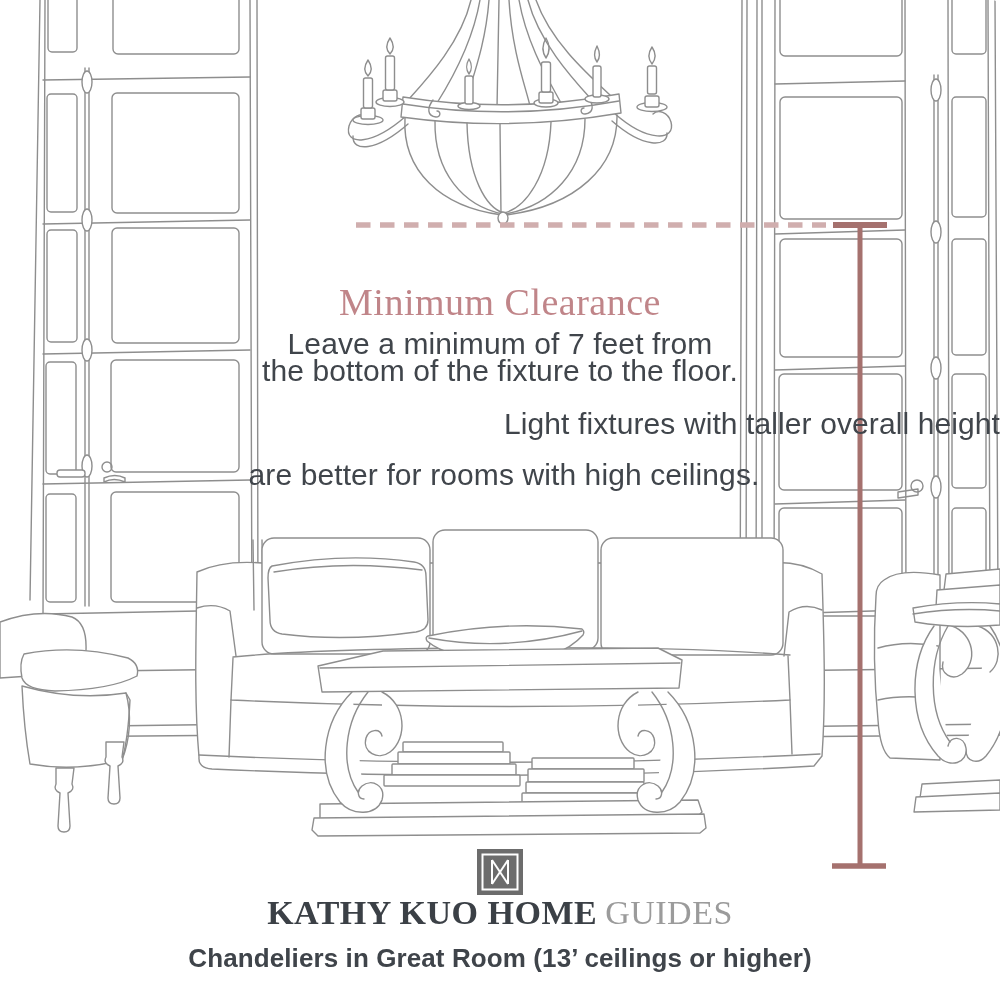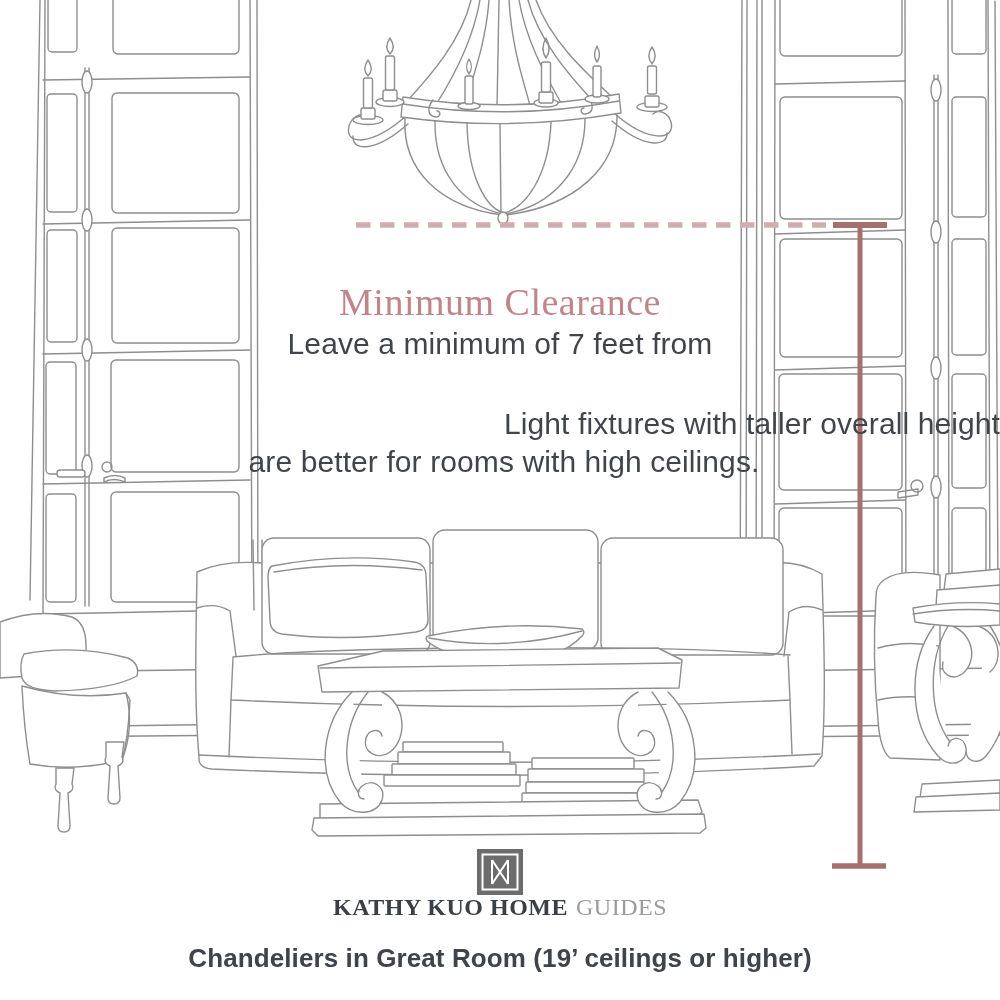--- a/index.html
+++ b/index.html
@@ -9,25 +9,25 @@
     font-family:"Liberation Sans","DejaVu Sans",sans-serif;
     border-radius:8px;
   }
   .scene{position:absolute;left:0;top:0;}
   .txt{position:absolute;left:0;right:0;text-align:center;white-space:nowrap;}
   .clearance-title{
     top:280px;font-family:"Liberation Serif","DejaVu Serif",serif;
     font-size:38px;font-weight:400;color:#c08589;letter-spacing:.5px;
   }
   .bodyline{font-size:30px;line-height:27px;color:#40454b;letter-spacing:.1px;}
-  .b1{top:330px;} .b2{top:357px;} .b3{top:410px;text-align:right;} .b4{top:448px;padding-left:8px;}
+  .b1{top:330px;} .b2{top:357px;} .b3{top:410px;text-align:right;} .b4{top:461px;padding-left:8px;}
   .logo-box{position:absolute;left:477px;top:849px;width:46px;height:46px;}
   .brandline{
     top:894px;font-family:"Liberation Serif","DejaVu Serif",serif;
-    font-size:24px;font-weight:600;letter-spacing:.5px;color:#3b4046;
+    font-size:34px;font-weight:600;letter-spacing:.5px;color:#3b4046;
   }
   .brand-suffix{color:#9b9b9b;font-weight:400;margin-left:8px;}
   .caption{top:943px;font-size:26px;font-weight:600;color:#3f444a;letter-spacing:.1px;}
 </style>
 </head>
 <body>
 
 <div class="canvas">
 
   <svg class="scene" width="1000" height="1000" viewBox="0 0 1000 1000" fill="none" stroke="#8e8e8e" stroke-width="1.4" stroke-linecap="round" stroke-linejoin="round">
@@ -234,33 +234,34 @@
     <g>
       <line x1="356" y1="225" x2="826" y2="225" stroke="#d0aeae" stroke-width="5.5" stroke-dasharray="14.5 9.5" stroke-linecap="butt"></line>
       <line x1="833" y1="225" x2="887" y2="225" stroke="#a5716e" stroke-width="6" stroke-linecap="butt"></line>
       <line x1="860" y1="225" x2="860" y2="866" stroke="#a5716e" stroke-width="5" stroke-linecap="butt"></line>
       <line x1="832" y1="866" x2="886" y2="866" stroke="#a5716e" stroke-width="5.5" stroke-linecap="butt"></line>
     </g>
   </svg>
 
   <div class="txt clearance-title">Minimum Clearance</div>
   <div class="txt bodyline b1">Leave a minimum of 7 feet from</div>
+  <div class="txt bodyline b2">the bottom of the fixture to the floor.</div>
   <div class="txt bodyline b3">Light fixtures with taller overall height</div>
   <div class="txt bodyline b4">are better for rooms with high ceilings.</div>
 
   <div class="logo-box">
     <svg width="46" height="46" viewBox="0 0 46 46">
       <rect x="0" y="0" width="46" height="46" fill="#6c6c6c"></rect>
       <rect x="5.5" y="5.5" width="35" height="35" fill="none" stroke="#ffffff" stroke-width="2"></rect>
       <line x1="15" y1="11" x2="15" y2="35" stroke="#ffffff" stroke-width="2"></line>
       <line x1="31" y1="11" x2="31" y2="35" stroke="#ffffff" stroke-width="2"></line>
       <line x1="15" y1="11" x2="31" y2="35" stroke="#ffffff" stroke-width="2"></line>
       <line x1="31" y1="11" x2="15" y2="35" stroke="#ffffff" stroke-width="2"></line>
     </svg>
   </div>
 
   <div class="txt brandline">
     <span>KATHY KUO HOME</span><span class="brand-suffix">GUIDES</span>
   </div>
 
-  <div class="txt caption">Chandeliers in Great Room (19’ ceilings or higher)</div>
+  <div class="txt caption">Chandeliers in Great Room (13’ ceilings or higher)</div>
 
 </div>
 
 </body></html>

